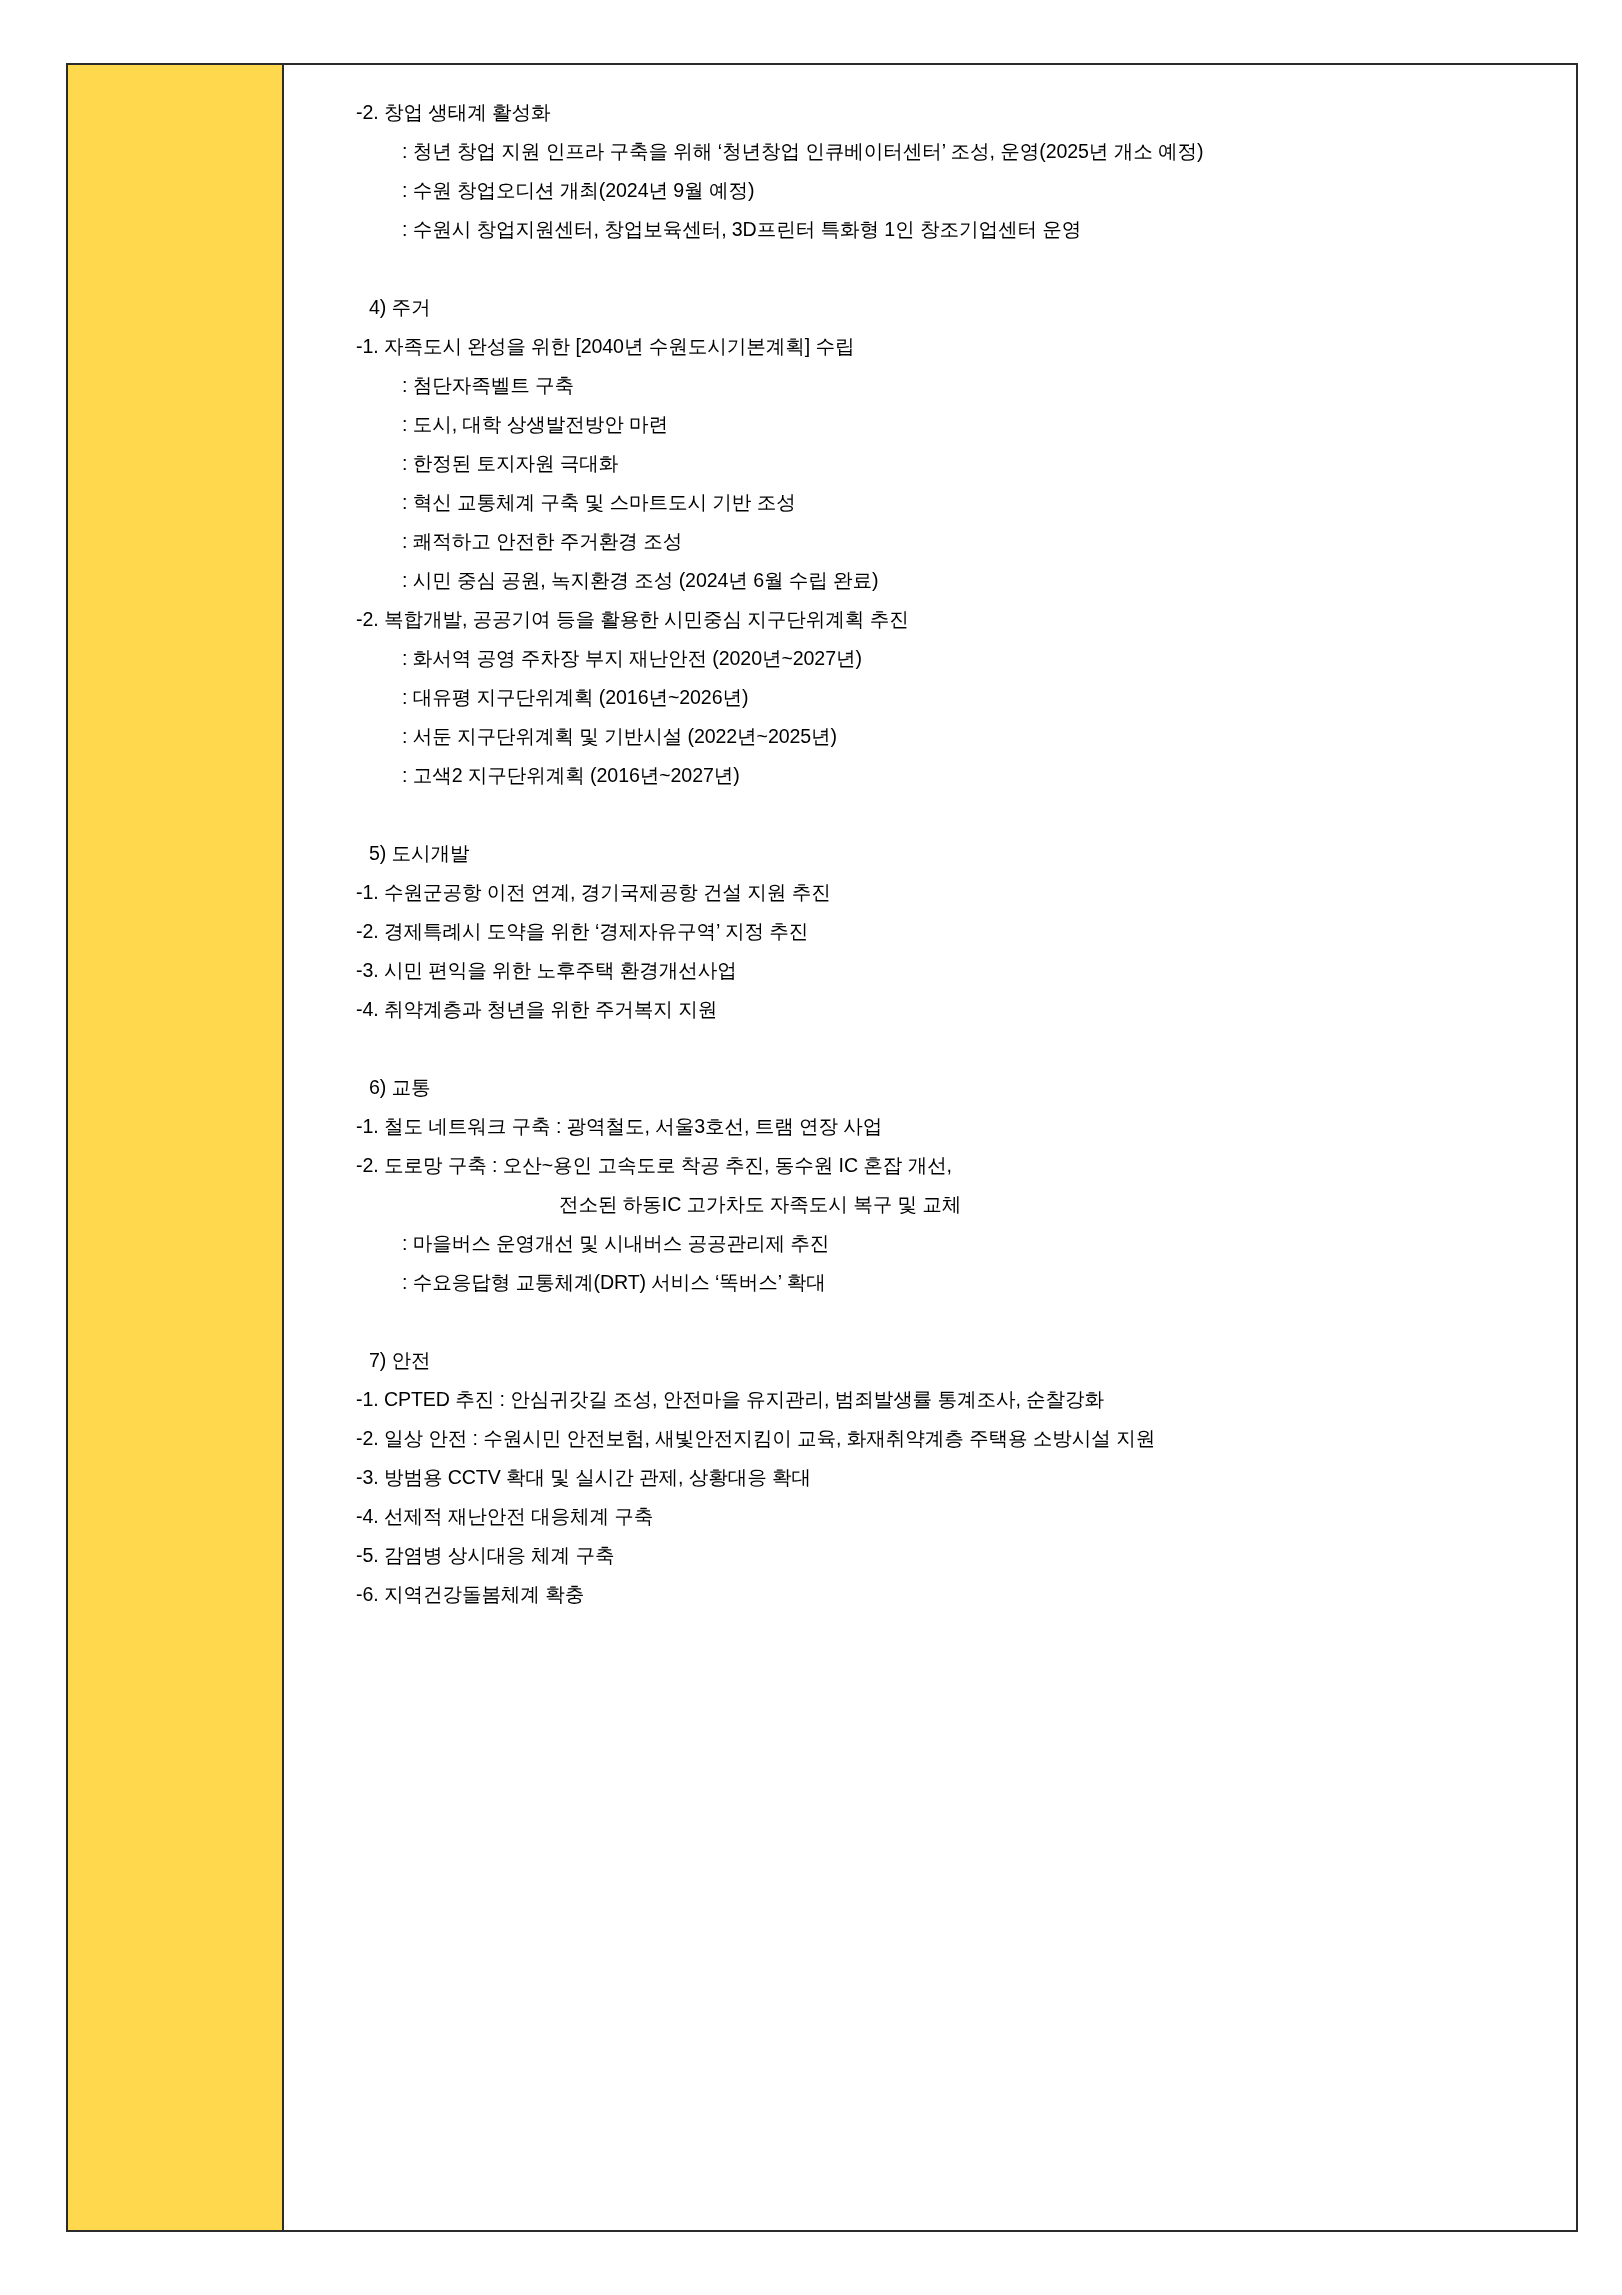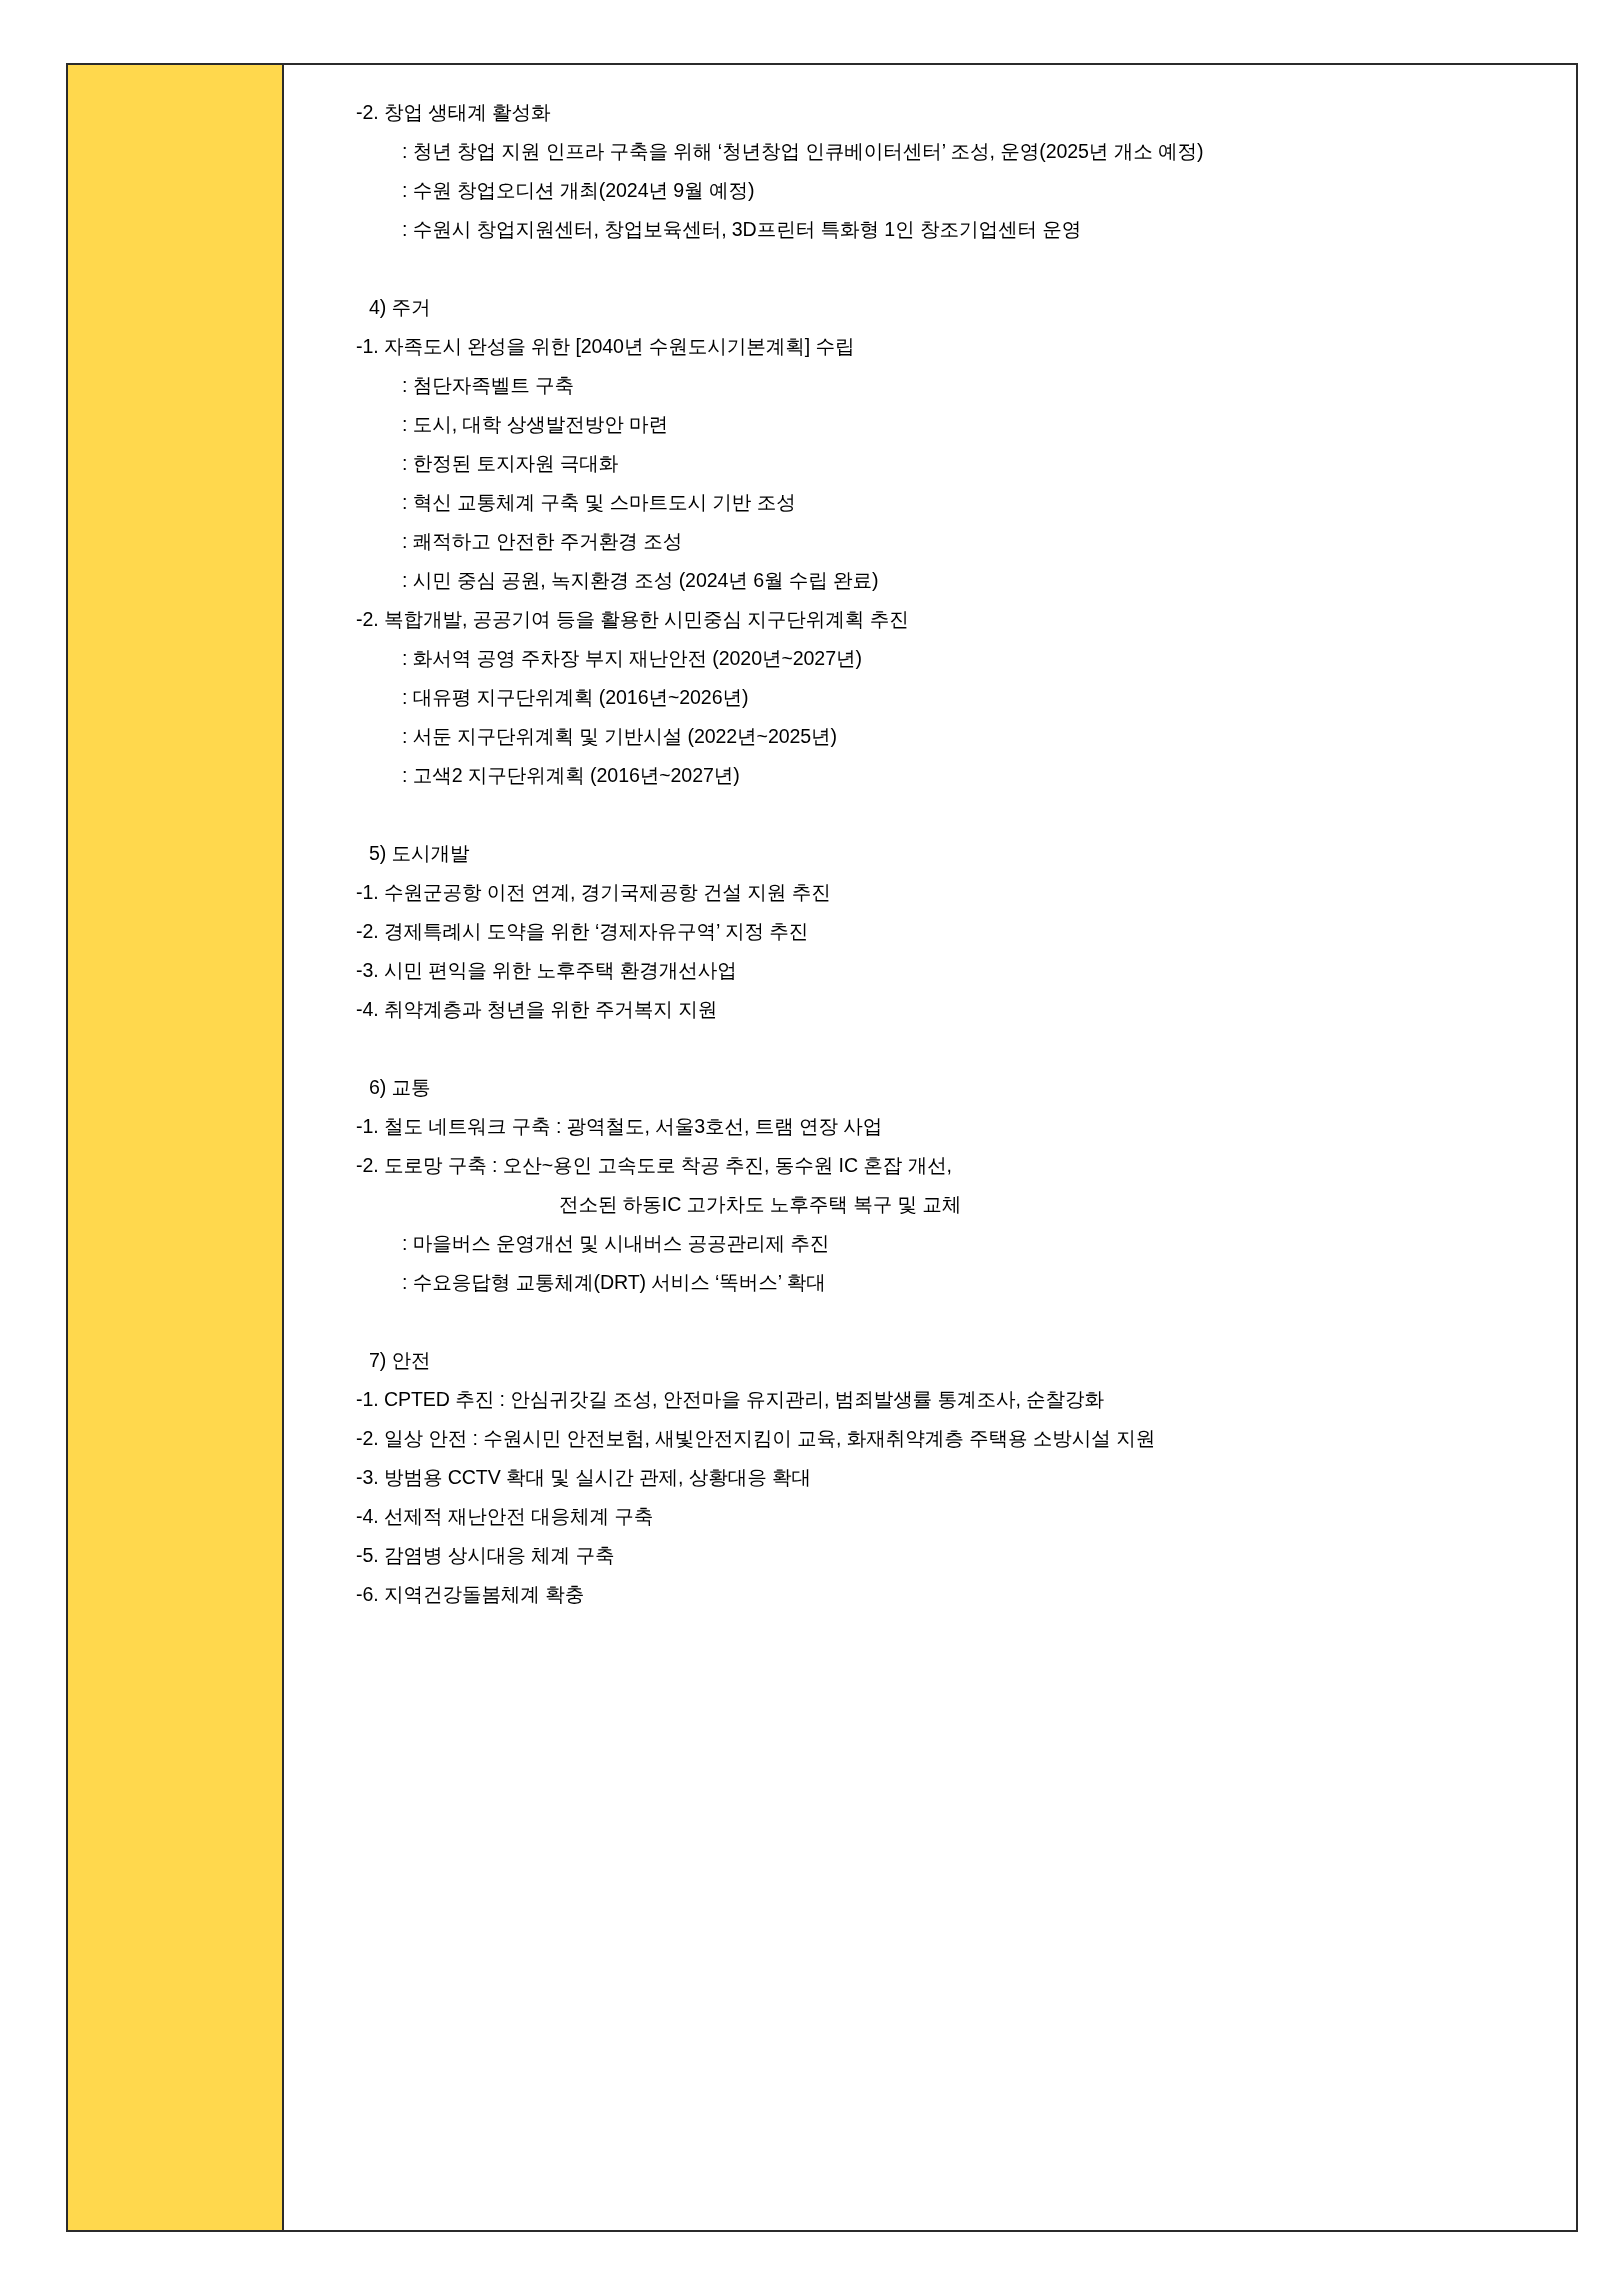--- a/index.html
+++ b/index.html
@@ -101,21 +101,21 @@
           <div class="spacer"></div>
           <div class="line lvl-head">5) 도시개발</div>
           <div class="line lvl-item">-1. 수원군공항 이전 연계, 경기국제공항 건설 지원 추진</div>
           <div class="line lvl-item">-2. 경제특례시 도약을 위한 ‘경제자유구역’ 지정 추진</div>
           <div class="line lvl-item">-3. 시민 편익을 위한 노후주택 환경개선사업</div>
           <div class="line lvl-item">-4. 취약계층과 청년을 위한 주거복지 지원</div>
           <div class="spacer"></div>
           <div class="line lvl-head">6) 교통</div>
           <div class="line lvl-item">-1. 철도 네트워크 구축 : 광역철도, 서울3호선, 트램 연장 사업</div>
           <div class="line lvl-item">-2. 도로망 구축 : 오산~용인 고속도로 착공 추진, 동수원 IC 혼잡 개선,</div>
-          <div class="line lvl-cont">전소된 하동IC 고가차도 노후주택 복구 및 교체</div>
+          <div class="line lvl-cont">전소된 하동IC 고가차도 자족도시 복구 및 교체</div>
           <div class="line lvl-sub">: 마을버스 운영개선 및 시내버스 공공관리제 추진</div>
           <div class="line lvl-sub">: 수요응답형 교통체계(DRT) 서비스 ‘똑버스’ 확대</div>
           <div class="spacer"></div>
           <div class="line lvl-head">7) 안전</div>
           <div class="line lvl-item">-1. CPTED 추진 : 안심귀갓길 조성, 안전마을 유지관리, 범죄발생률 통계조사, 순찰강화</div>
           <div class="line lvl-item">-2. 일상 안전 : 수원시민 안전보험, 새빛안전지킴이 교육, 화재취약계층 주택용 소방시설 지원</div>
           <div class="line lvl-item">-3. 방범용 CCTV 확대 및 실시간 관제, 상황대응 확대</div>
           <div class="line lvl-item">-4. 선제적 재난안전 대응체계 구축</div>
           <div class="line lvl-item">-5. 감염병 상시대응 체계 구축</div>
           <div class="line lvl-item">-6. 지역건강돌봄체계 확충</div>

